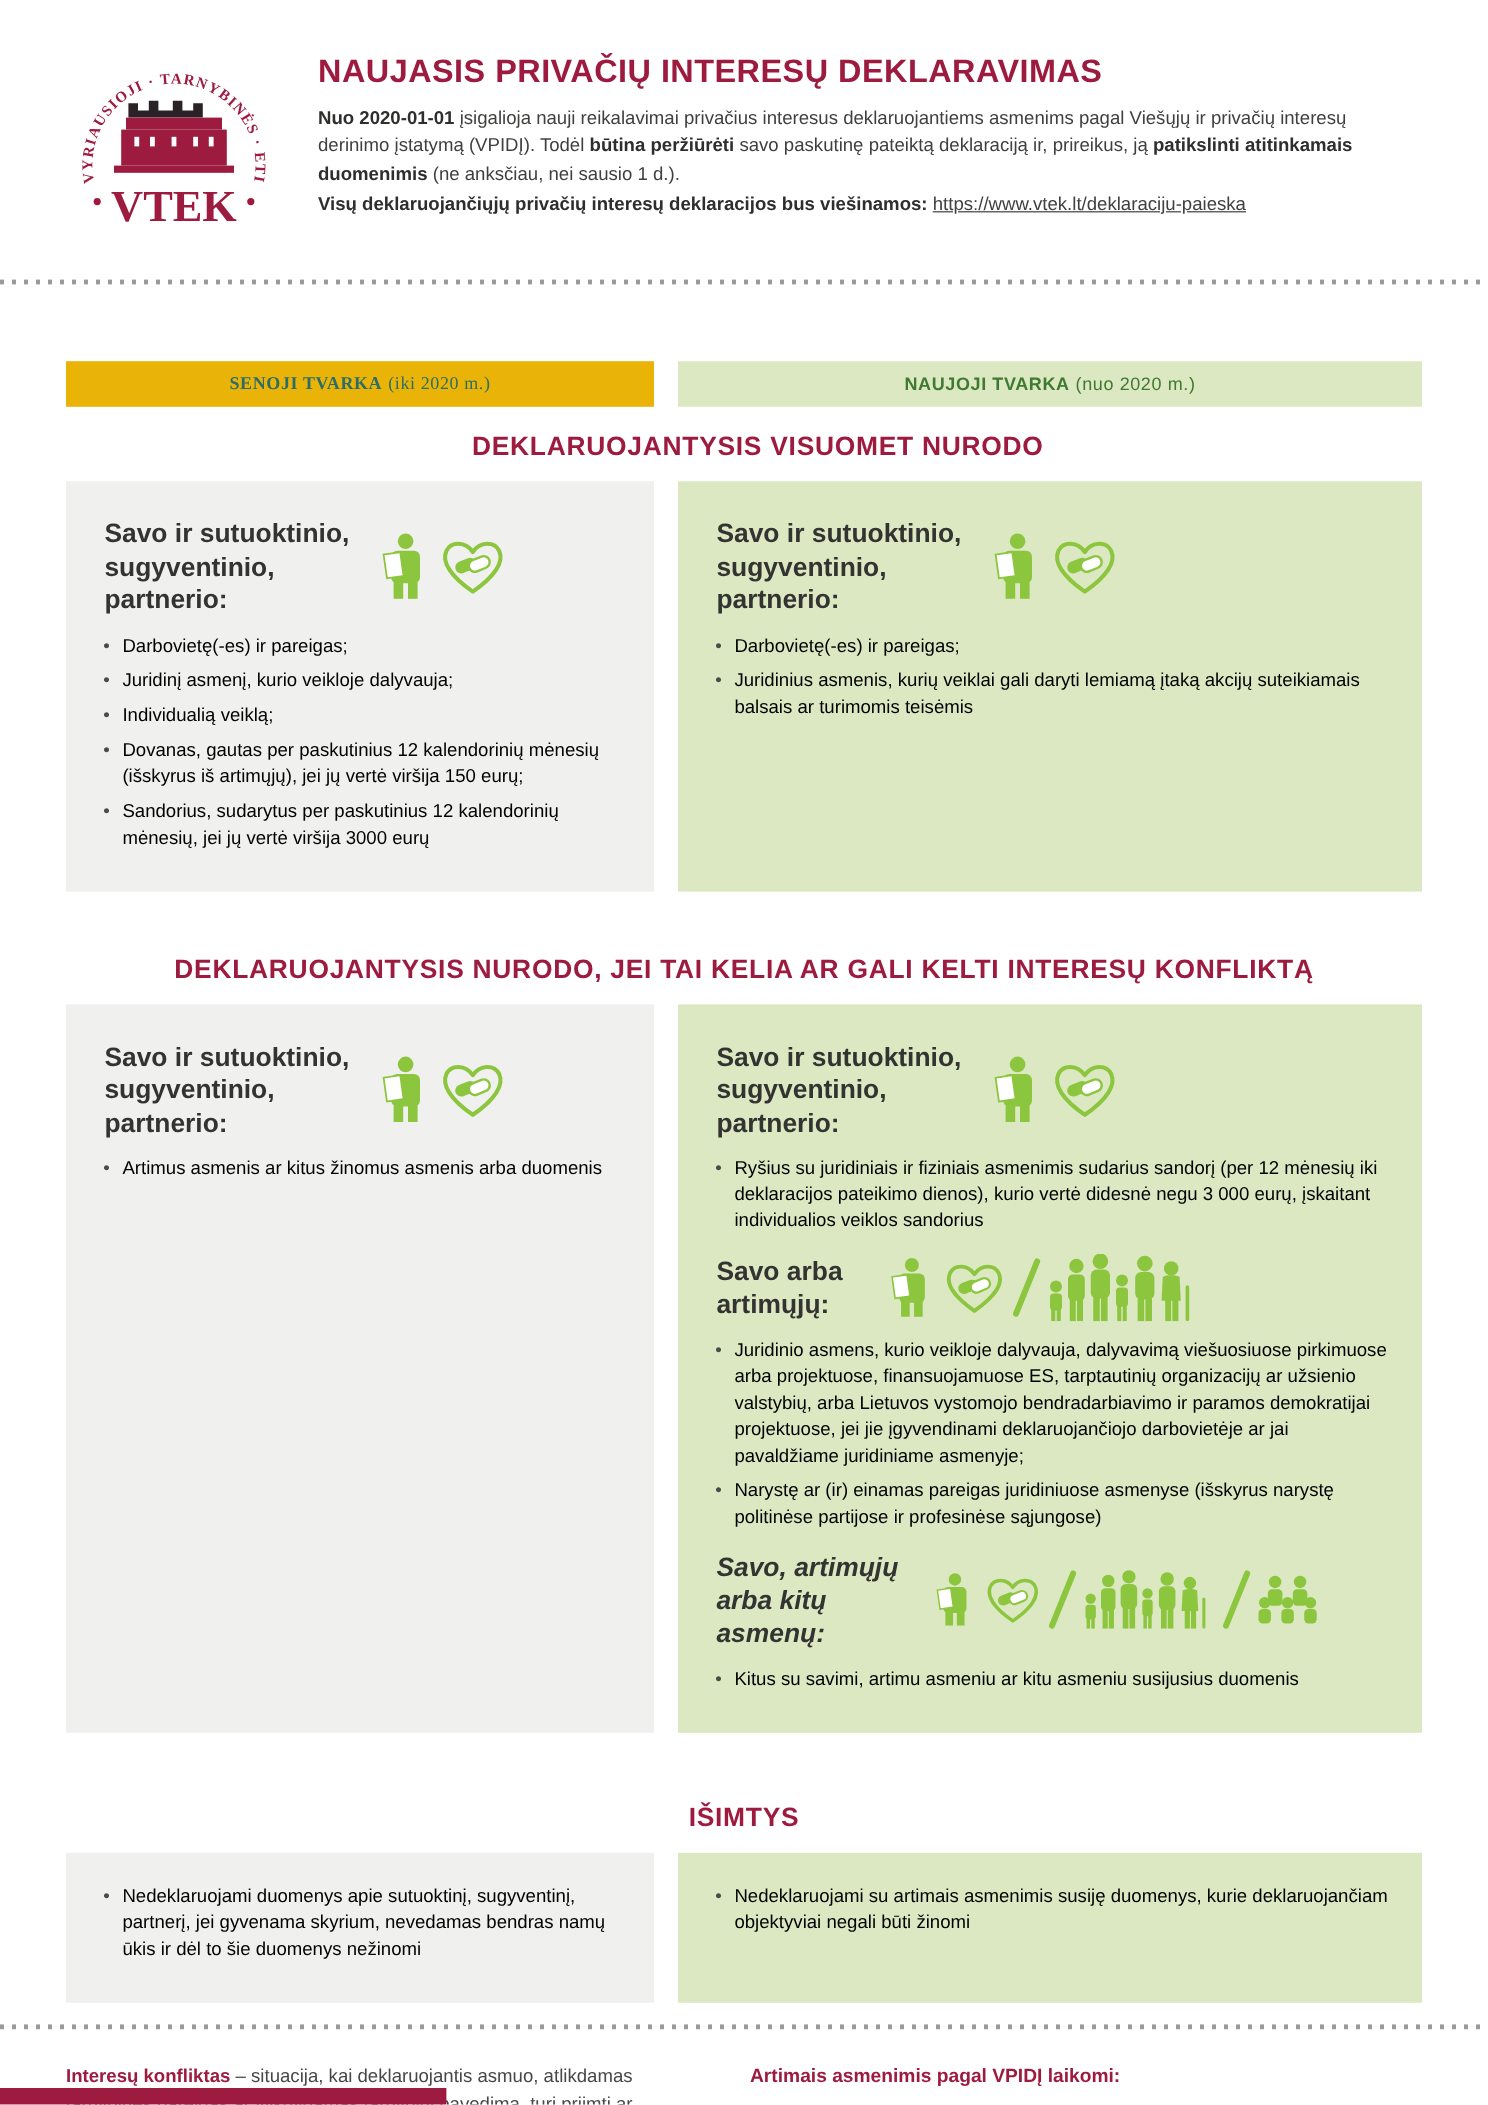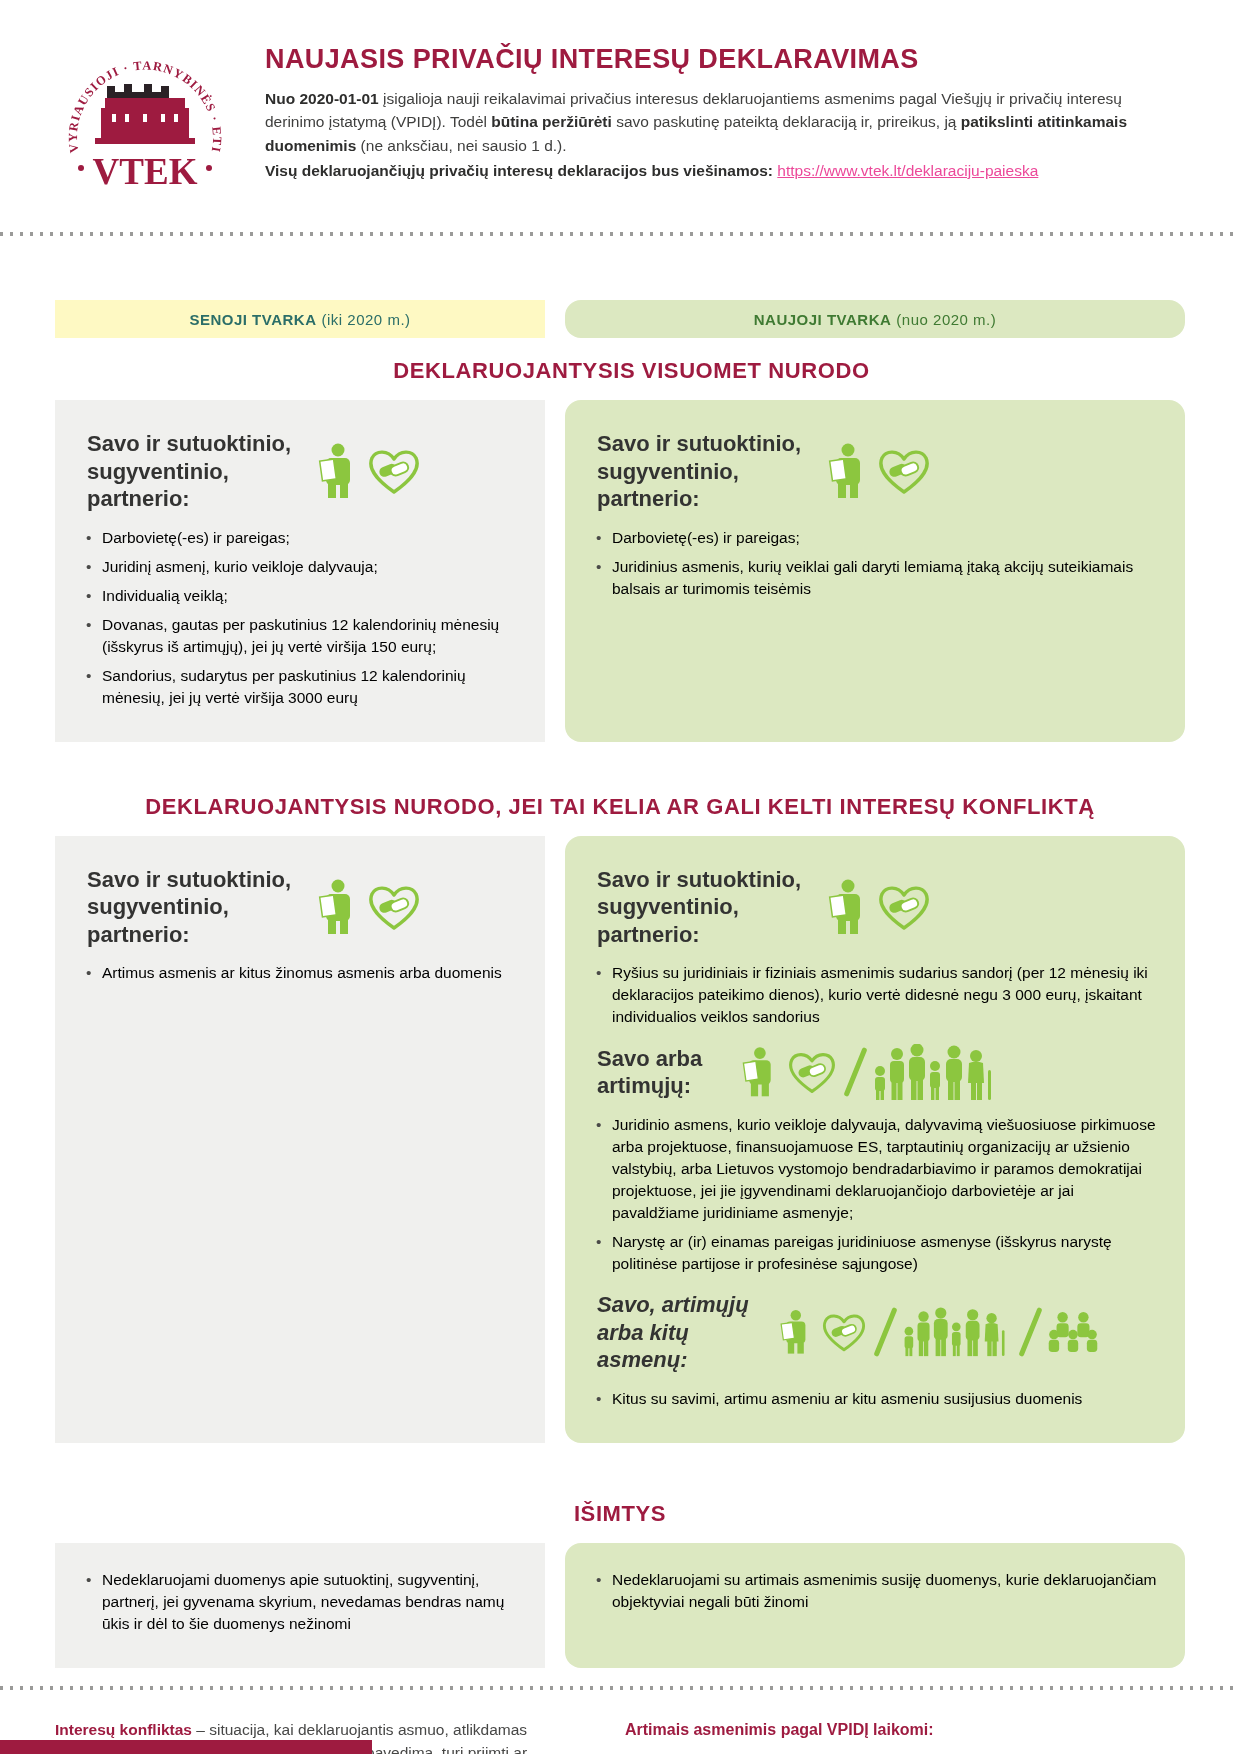--- a/index.html
+++ b/index.html
@@ -6,37 +6,37 @@
   body{width:1240px;font-family:"Liberation Sans",sans-serif;color:#474746;}
   .page{position:relative;width:1240px;height:1754px;overflow:hidden;background:#fff;}
 
   
   .header{display:flex;gap:30px;padding:36px 55px 0 55px;align-items:flex-start;}
   .logo-wrap{width:180px;flex:0 0 auto;}
   .header-text{flex:1;padding-top:8px;}
   .main-title{margin:0 0 12px 0;color:#9e1b40;font-size:27px;font-weight:bold;letter-spacing:.4px;}
   .intro{font-size:15.5px;line-height:1.5;color:#3f3f3e;margin:0;}
   .intro b{color:#2e2e2d;}
-  .intro .lnk{color:#ec4899;text-decoration:underline;}
+  .intro .lnk{color:#404040;text-decoration:underline;}
   .intro-row2{margin-top:2px;}
 
   
   .dotted{height:4px;background-image:repeating-linear-gradient(90deg,#9a9a98 0 3px,transparent 3px 10px);}
   .dotted.top{margin-top:26px;}
   .dotted.mid{margin-top:18px;}
 
   
   .cols{display:flex;gap:20px;padding:0 55px;align-items:stretch;}
   .col-old{width:490px;flex:0 0 auto;}
-  .col-new{width:620px;flex:0 0 auto;border-radius:16px;}
+  .col-new{width:620px;flex:0 0 auto;}
 
   
   .bars{margin-top:64px;}
   .bar{height:38px;display:flex;align-items:center;justify-content:center;font-size:15px;letter-spacing:.5px;}
-  .bar-old{background:#fef9c3;color:#2b6e68;}
+  .bar-old{background:#eab308;color:#2b6e68;font-family:Liberation Serif, serif;}
   .bar-new{background:#dce8c1;color:#3f7a32;}
   .bar b{margin-right:5px;}
 
   
   .sect-h{margin:0;text-align:center;color:#9e1b40;font-size:22px;font-weight:bold;letter-spacing:.6px;}
   .sect-h.h1{margin-top:20px;padding-left:23px;}
   .sect-h.h2{margin-top:52px;}
   .sect-h.h3{margin-top:58px;}
   .boxes{margin-top:16px;}
 

